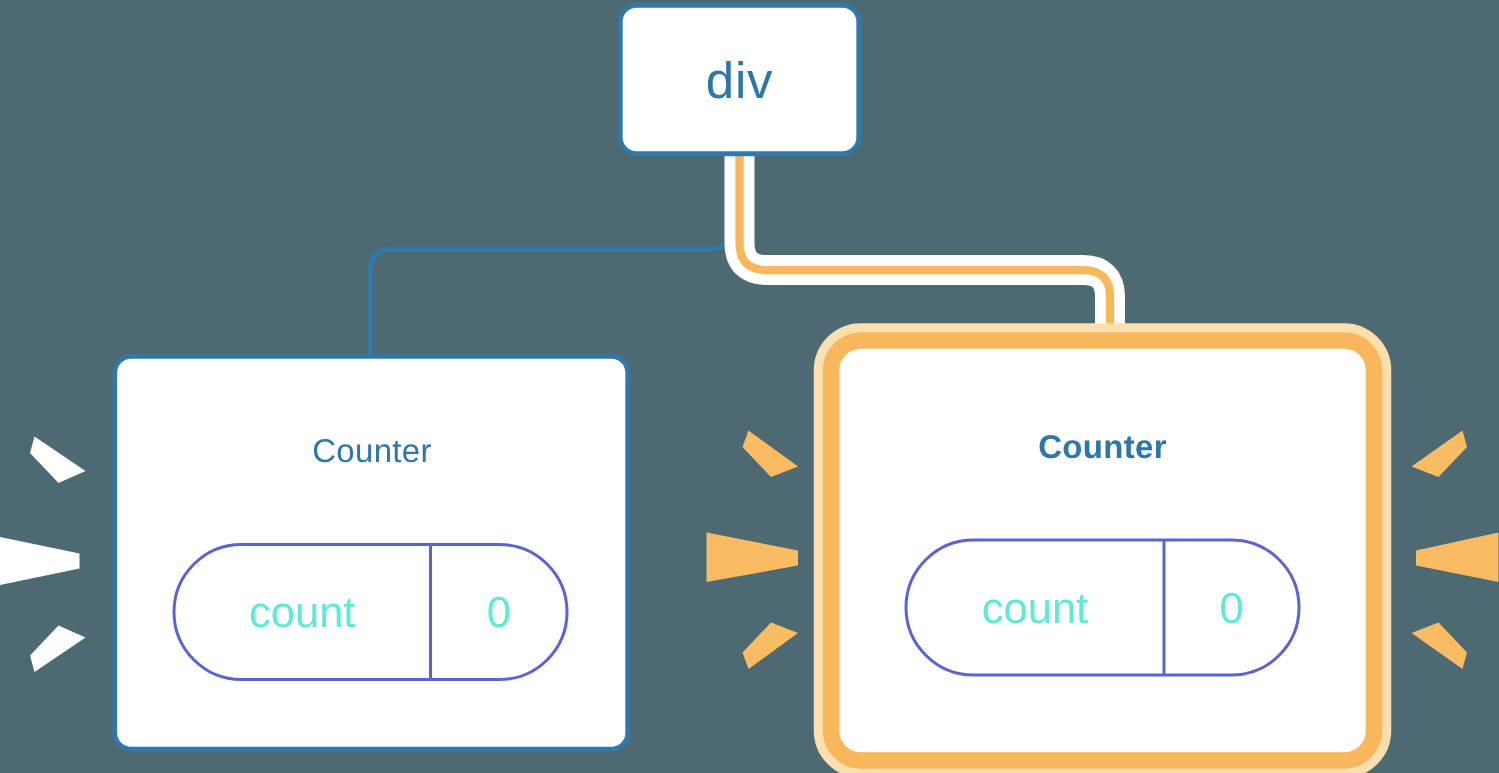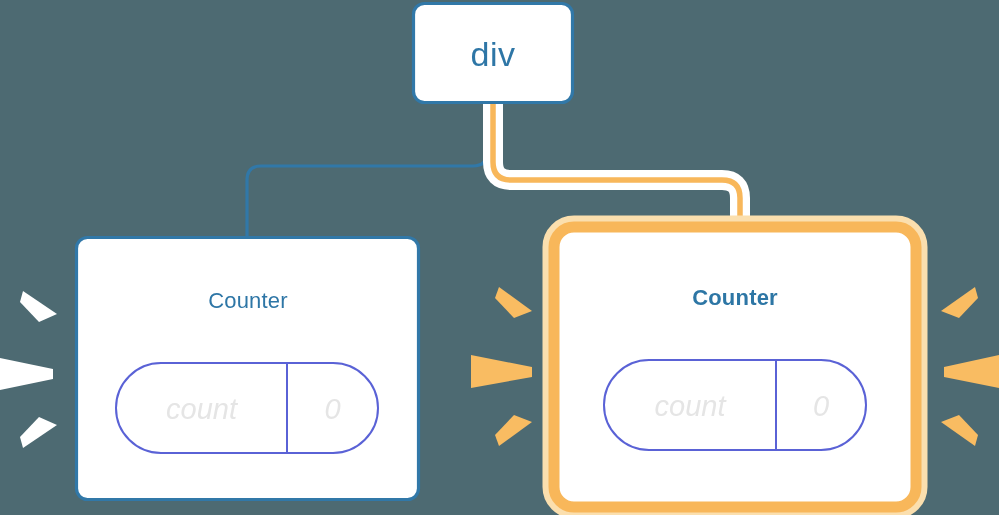--- a/index.html
+++ b/index.html
@@ -45,23 +45,22 @@
     color: #2e76a6;
     font-weight: 400;
     letter-spacing: 0.2px;
   }
   .counter-label.bold {
     font-weight: 700;
     color: #2d76a5;
   }
   .pill-text {
     font-size: 29px;
-    color: #e5e5e5;
+    color: #5eead4;
     font-weight: 400;
-    font-style: italic;
   }
 </style>
 </head>
 <body>
 
 <div id="stage">
 
   <svg class="layer" viewBox="0 0 999 515">
 
     <path d="M 487 103 L 487 152 Q 487 166 473 166 L 261 166 Q 247 166 247 180 L 247 236" fill="none" stroke="#3178a8" stroke-width="3.2" stroke-linecap="butt"></path>

